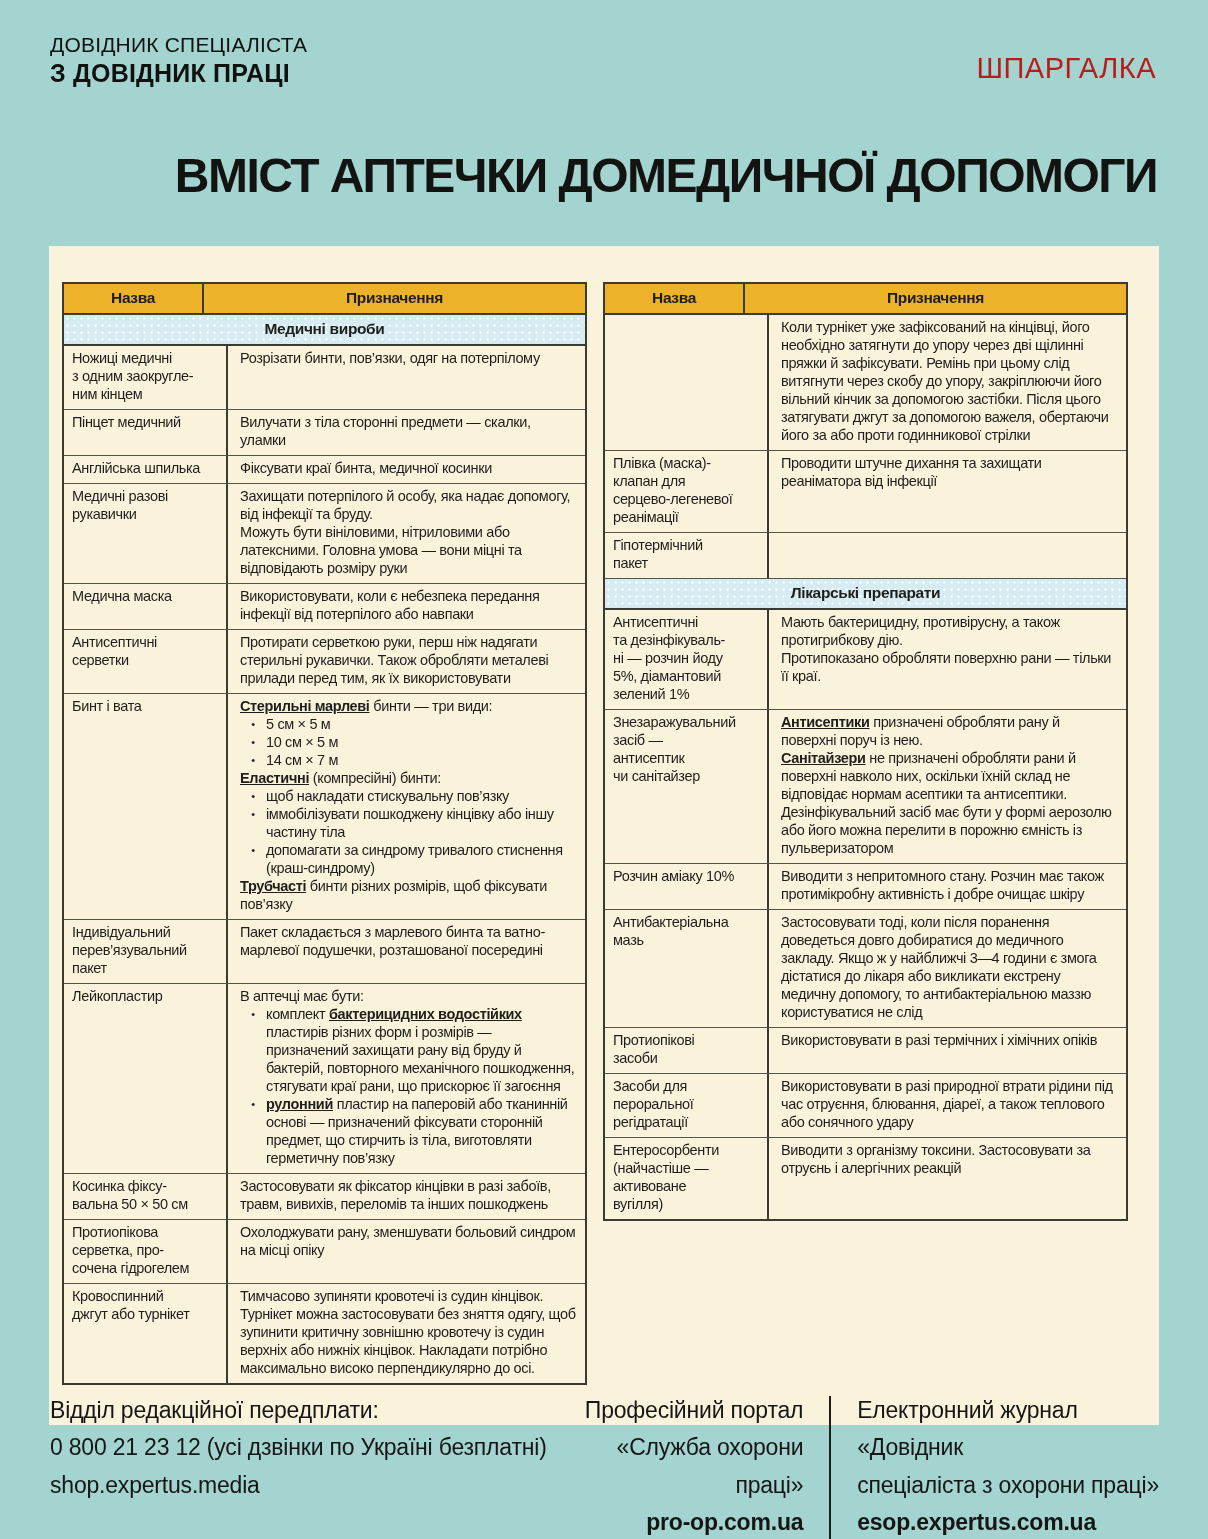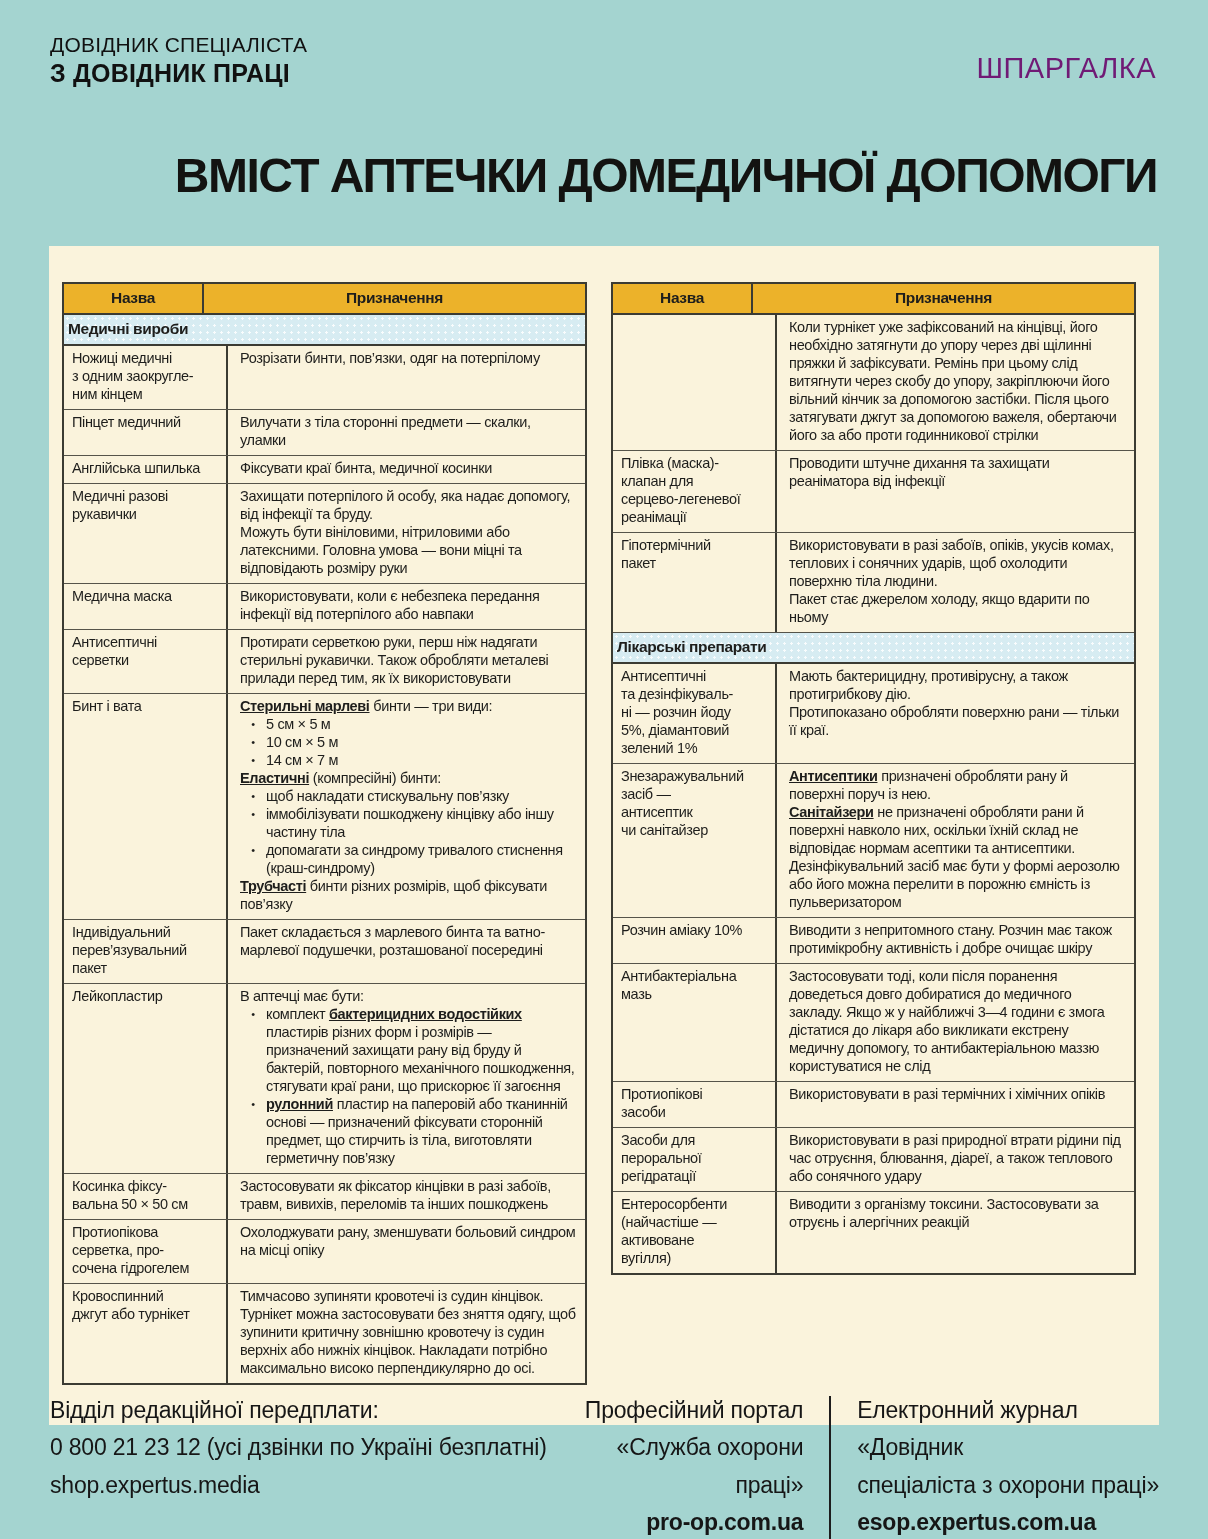--- a/index.html
+++ b/index.html
@@ -11,46 +11,46 @@
   body{
     background:var(--teal);
     font-family:"Liberation Sans","DejaVu Sans",sans-serif;
     color:var(--ink);
     position:relative;
     overflow:hidden;
   }
   .logo{position:absolute;left:50px;top:32px;line-height:1.25;}
   .logo-l1{font-size:21px;letter-spacing:.2px;font-weight:400;color:#111;}
   .logo-l2{font-size:25px;font-weight:700;letter-spacing:.2px;color:#111;}
-  .badge{position:absolute;right:52px;top:52px;font-size:29px;letter-spacing:.5px;color:#701a75;}
+  .badge{position:absolute;right:52px;top:52px;font-size:29px;letter-spacing:.5px;color:#b91c1c;}
   .title{
     position:absolute;right:51px;top:148px;width:1100px;
     text-align:right;font-size:48px;font-weight:700;letter-spacing:-1.5px;color:#131311;
     white-space:nowrap;
   }
   .panel{
     position:absolute;left:49px;top:246px;width:1110px;min-height:1113px;
     background:var(--cream);
     padding:36px 11px 40px 13px;
-    display:flex;gap:24px;align-items:flex-start;
+    display:flex;gap:16px;align-items:flex-start;
   }
   .tbl{width:525px;font-size:14.5px;letter-spacing:-.35px;line-height:18px;
        border-left:2px solid var(--border-dark);border-right:2px solid var(--border-dark);}
   .thead{display:flex;background:var(--gold);
        border-top:2px solid var(--border-dark);border-bottom:2px solid var(--border-dark);
        font-weight:700;font-size:15.5px;}
   .thead .hc{padding:5px 4px 6px;text-align:center;}
   .hc.name{width:140px;border-right:2px solid var(--border-dark);}
   .hc.desc{flex:1;}
   .section{
     background:
       radial-gradient(rgba(255,255,255,.85) 1px, transparent 1.3px),
       var(--section);
     background-size:7px 7px;
-    font-weight:700;font-size:15.5px;
+    text-align:center;font-weight:700;font-size:15.5px;
     padding:5px 4px 6px;border-bottom:2px solid var(--border-dark);
   }
   .row{display:flex;border-bottom:1px solid var(--border-row);}
   .row:last-child{border-bottom:2px solid var(--border-dark);}
   .cell{padding:3px 8px 6px 8px;}
   .cell.name{width:164px;border-right:2px solid var(--border-dark);white-space:pre-line;}
   .cell.desc{flex:1;padding-left:12px;}
   .p{margin:0;}
   .li{display:flex;}
   .li .bu{flex:none;width:26px;text-align:center;font-size:11px;}
@@ -218,24 +218,20 @@
 клапан для
 серцево-легеневої
 реанімації</div>
         <div class="cell desc">
           <div class="p"><span>Проводити штучне дихання та захищати реаніматора від інфекції</span></div>
         </div>
       </div>
       <div class="row">
         <div class="cell name">Гіпотермічний
 пакет</div>
-        <div class="cell desc">
-          <div class="p"><span>Використовувати в разі забоїв, опіків, укусів комах, теплових і сонячних ударів, щоб охолодити поверхню тіла людини.</span></div>
-          <div class="p"><span>Пакет стає джерелом холоду, якщо вдарити по ньому</span></div>
-        </div>
       </div>
       <div class="section">Лікарські препарати</div>
       <div class="row">
         <div class="cell name">Антисептичні
 та дезінфікуваль-
 ні — розчин йоду
 5%, діамантовий
 зелений 1%</div>
         <div class="cell desc">
           <div class="p"><span>Мають бактерицидну, противірусну, а також протигрибкову дію.</span></div>

